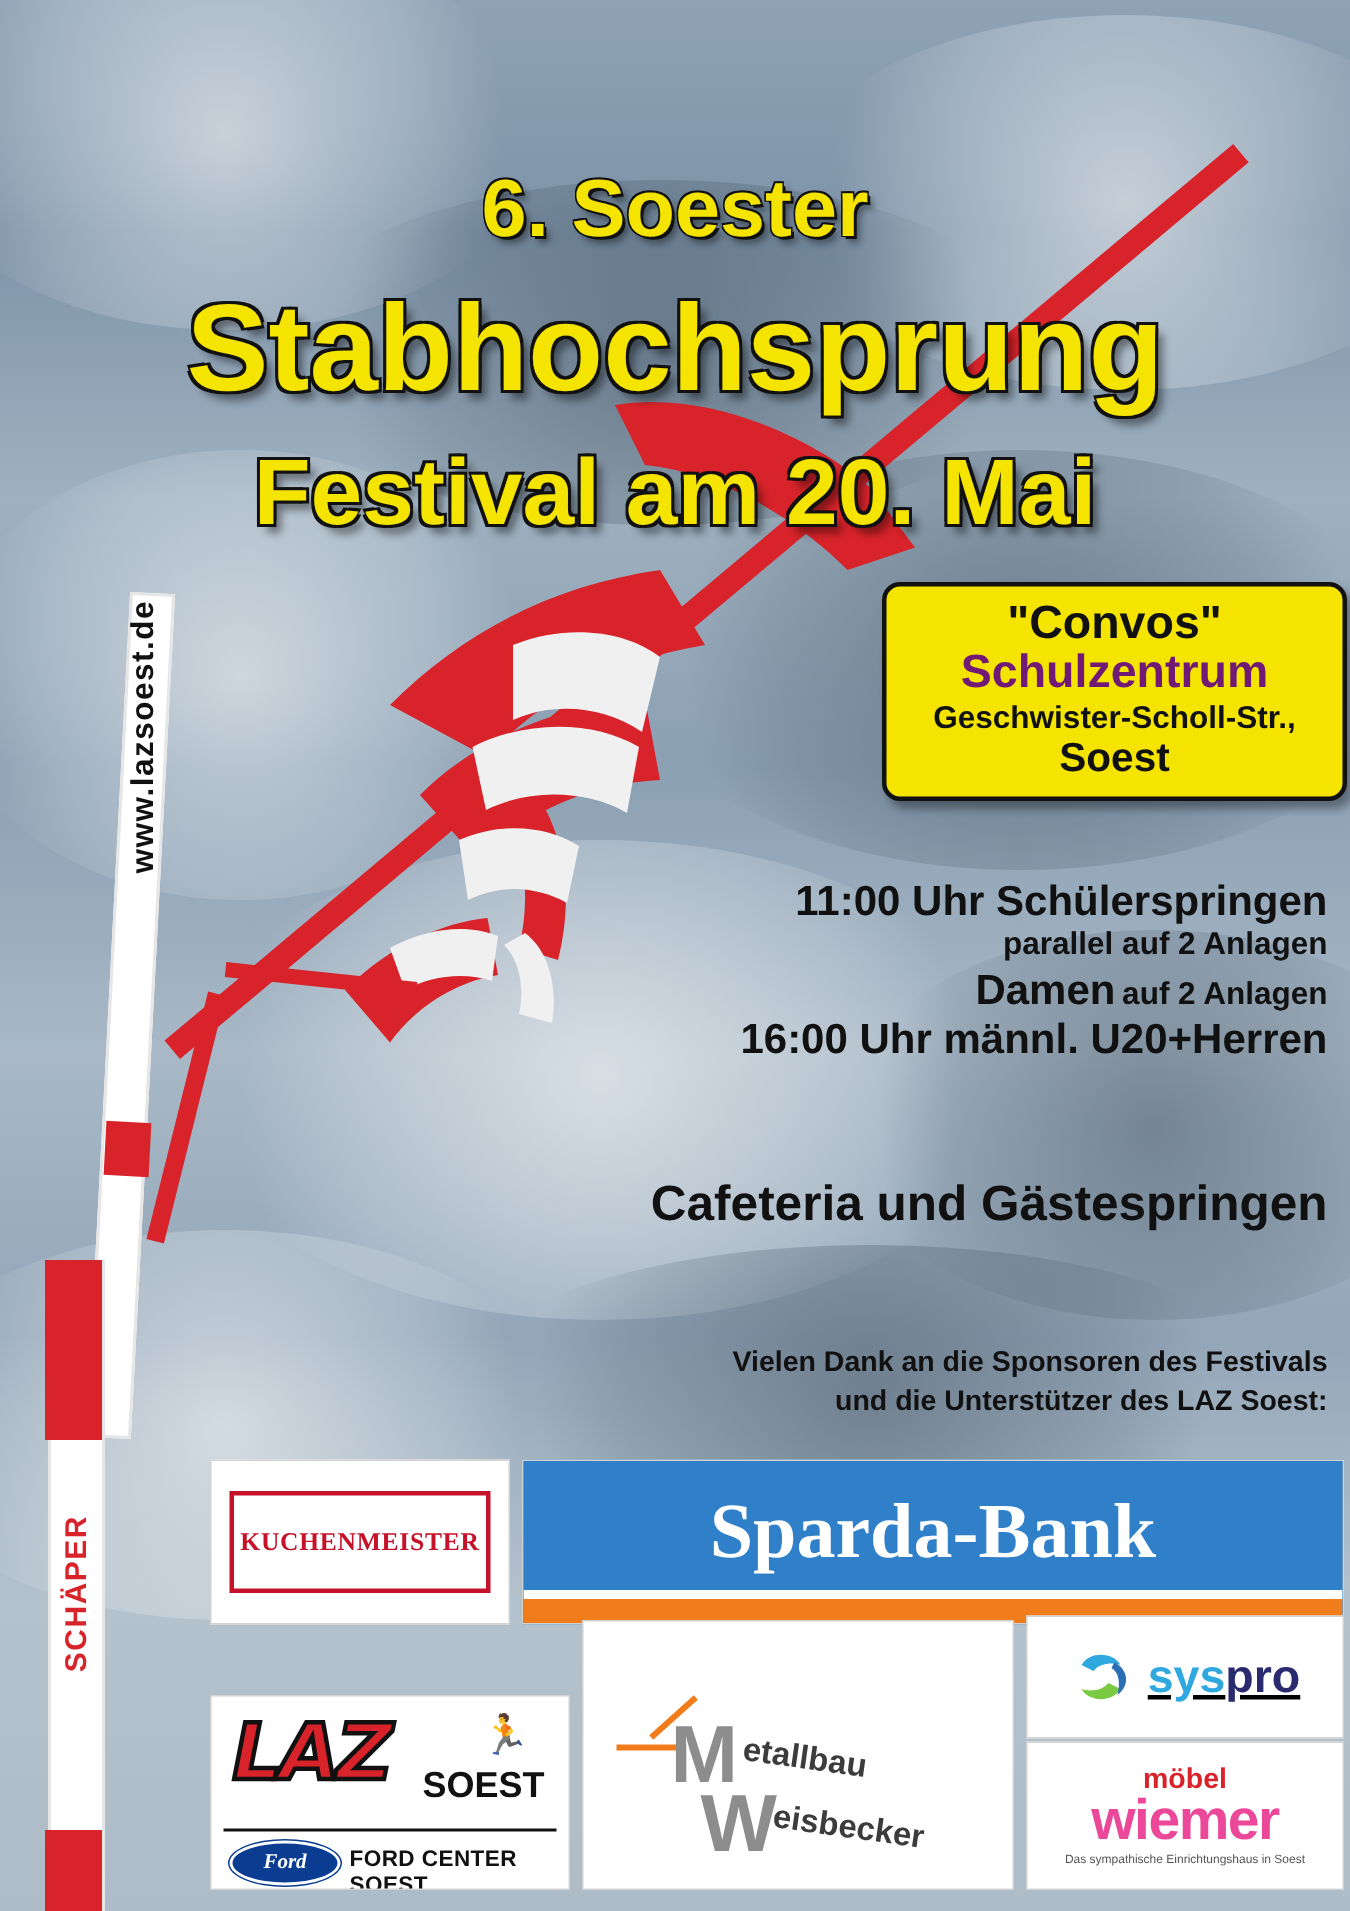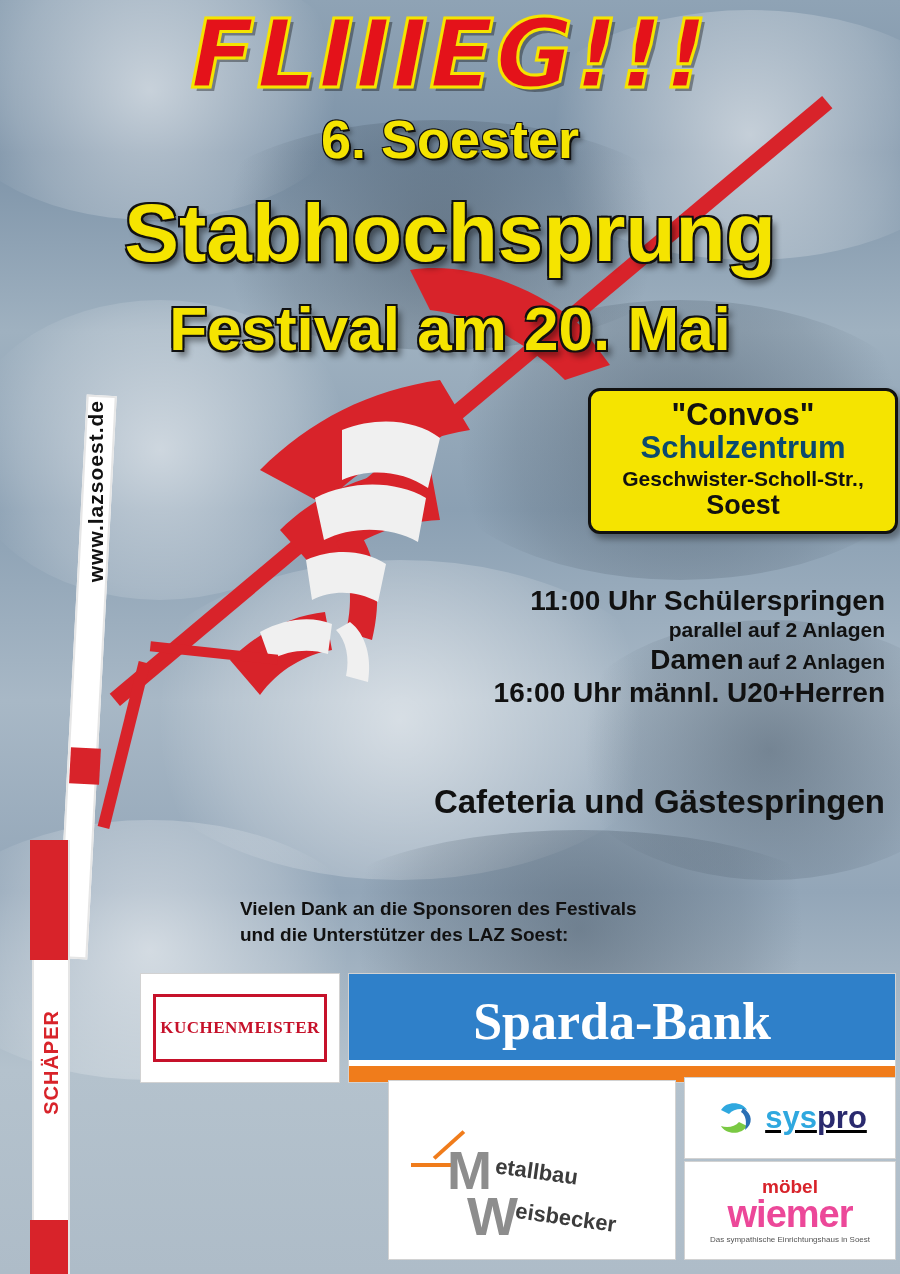--- a/index.html
+++ b/index.html
@@ -110,21 +110,21 @@
     top: 388px;
     width: 292px;
     padding: 8px 6px 10px 6px;
     background: #f5e400;
     border: 3px solid #111;
     border-radius: 12px;
     text-align: center;
     box-shadow: 4px 5px 6px rgba(0,0,0,0.35);
   }
   .venue .v1 { font-size: 31px; font-weight: bold; color: #111; line-height: 1.05; }
-  .venue .v2 { font-size: 31px; font-weight: bold; color: #0c4a6e; line-height: 1.05; }
+  .venue .v2 { font-size: 31px; font-weight: bold; color: #701a75; line-height: 1.05; }
   .venue .v3 { font-size: 21px; font-weight: bold; color: #111; line-height: 1.15; margin-top: 3px;}
   .venue .v4 { font-size: 27px; font-weight: bold; color: #111; line-height: 1.1; }
   
   .schedule {
     position: absolute;
     left: 330px;
     top: 585px;
     width: 555px;
     text-align: right;
     color: #111;
@@ -141,21 +141,21 @@
     font-size: 33px;
     font-weight: bold;
     color: #111;
     line-height: 1.22;
   }
   .thanks {
     position: absolute;
     left: 240px;
     top: 896px;
     width: 645px;
-    text-align: left;
+    text-align: right;
     font-size: 19px;
     font-weight: bold;
     color: #111;
     line-height: 1.35;
   }
   
   .sponsors { position: absolute; left: 0; top: 965px; width: 900px; height: 309px; }
   .sp {
     position: absolute;
     background: #fff;
@@ -258,21 +258,20 @@
   <div class="vertlabel" style="left:84px; top:400px; font-size:21px; color:#111;">www.lazsoest.de</div>
 
   <div class="upright" style="left:32px; top:840px; width:34px; height:430px;"></div>
   <div class="redsplash" style="left:30px; top:840px; width:38px; height:120px;"></div>
   <div class="redsplash" style="left:30px; top:1220px; width:38px; height:54px;"></div>
   <div class="vertlabel" style="left:40px; top:1010px; font-size:20px; color:#d8232a;">SCHÄPER</div>
 
   <div class="redsplash" style="left:150px; top:648px; width:128px; height:10px; transform: rotate(6deg);"></div>
   <div class="redsplash" style="left:118px; top:660px; width:12px; height:170px; transform: rotate(14deg);"></div>
 
-  <div class="flieg">FLIIIEG!!!</div>
   <div class="line-sub">6. Soester</div>
   <div class="line-main">Stabhochsprung</div>
   <div class="line-main2">Festival am 20. Mai</div>
 
   <div class="venue">
     <div class="v1">"Convos"</div>
     <div class="v2">Schulzentrum</div>
     <div class="v3">Geschwister-Scholl-Str.,</div>
     <div class="v4">Soest</div>
   </div>
@@ -311,20 +310,32 @@
     </div>
 
     <div class="sp" id="sp-sparda">
       <div class="sparda-inner">
         <div class="sparda-word">Sparda-Bank</div>
         <div class="sparda-whitecap"></div>
         <div class="sparda-bar"></div>
       </div>
     </div>
 
+    <div class="sp" id="sp-laz">
+      <div class="laz-wrap">
+        <div class="laz-word">LAZ</div>
+        <div class="laz-runner">🏃</div>
+        <div class="laz-soest">SOEST</div>
+        <div class="laz-divider"></div>
+        <div class="ford-oval">
+          <span>Ford</span>
+        </div>
+        <div class="ford-center">FORD CENTER SOEST</div>
+      </div>
+    </div>
 
     <div class="sp" id="sp-metall">
       <div class="mb-wrap">
         <div class="mb-line" style="left:22px; top:82px; width:46px;"></div>
         <div class="mb-line" style="left:40px; top:62px; width:40px; transform:rotate(-42deg);"></div>
         <div class="mb-m">M</div>
         <div class="mb-t1">etallbau</div>
         <div class="mb-w">W</div>
         <div class="mb-t2">eisbecker</div>
       </div>

